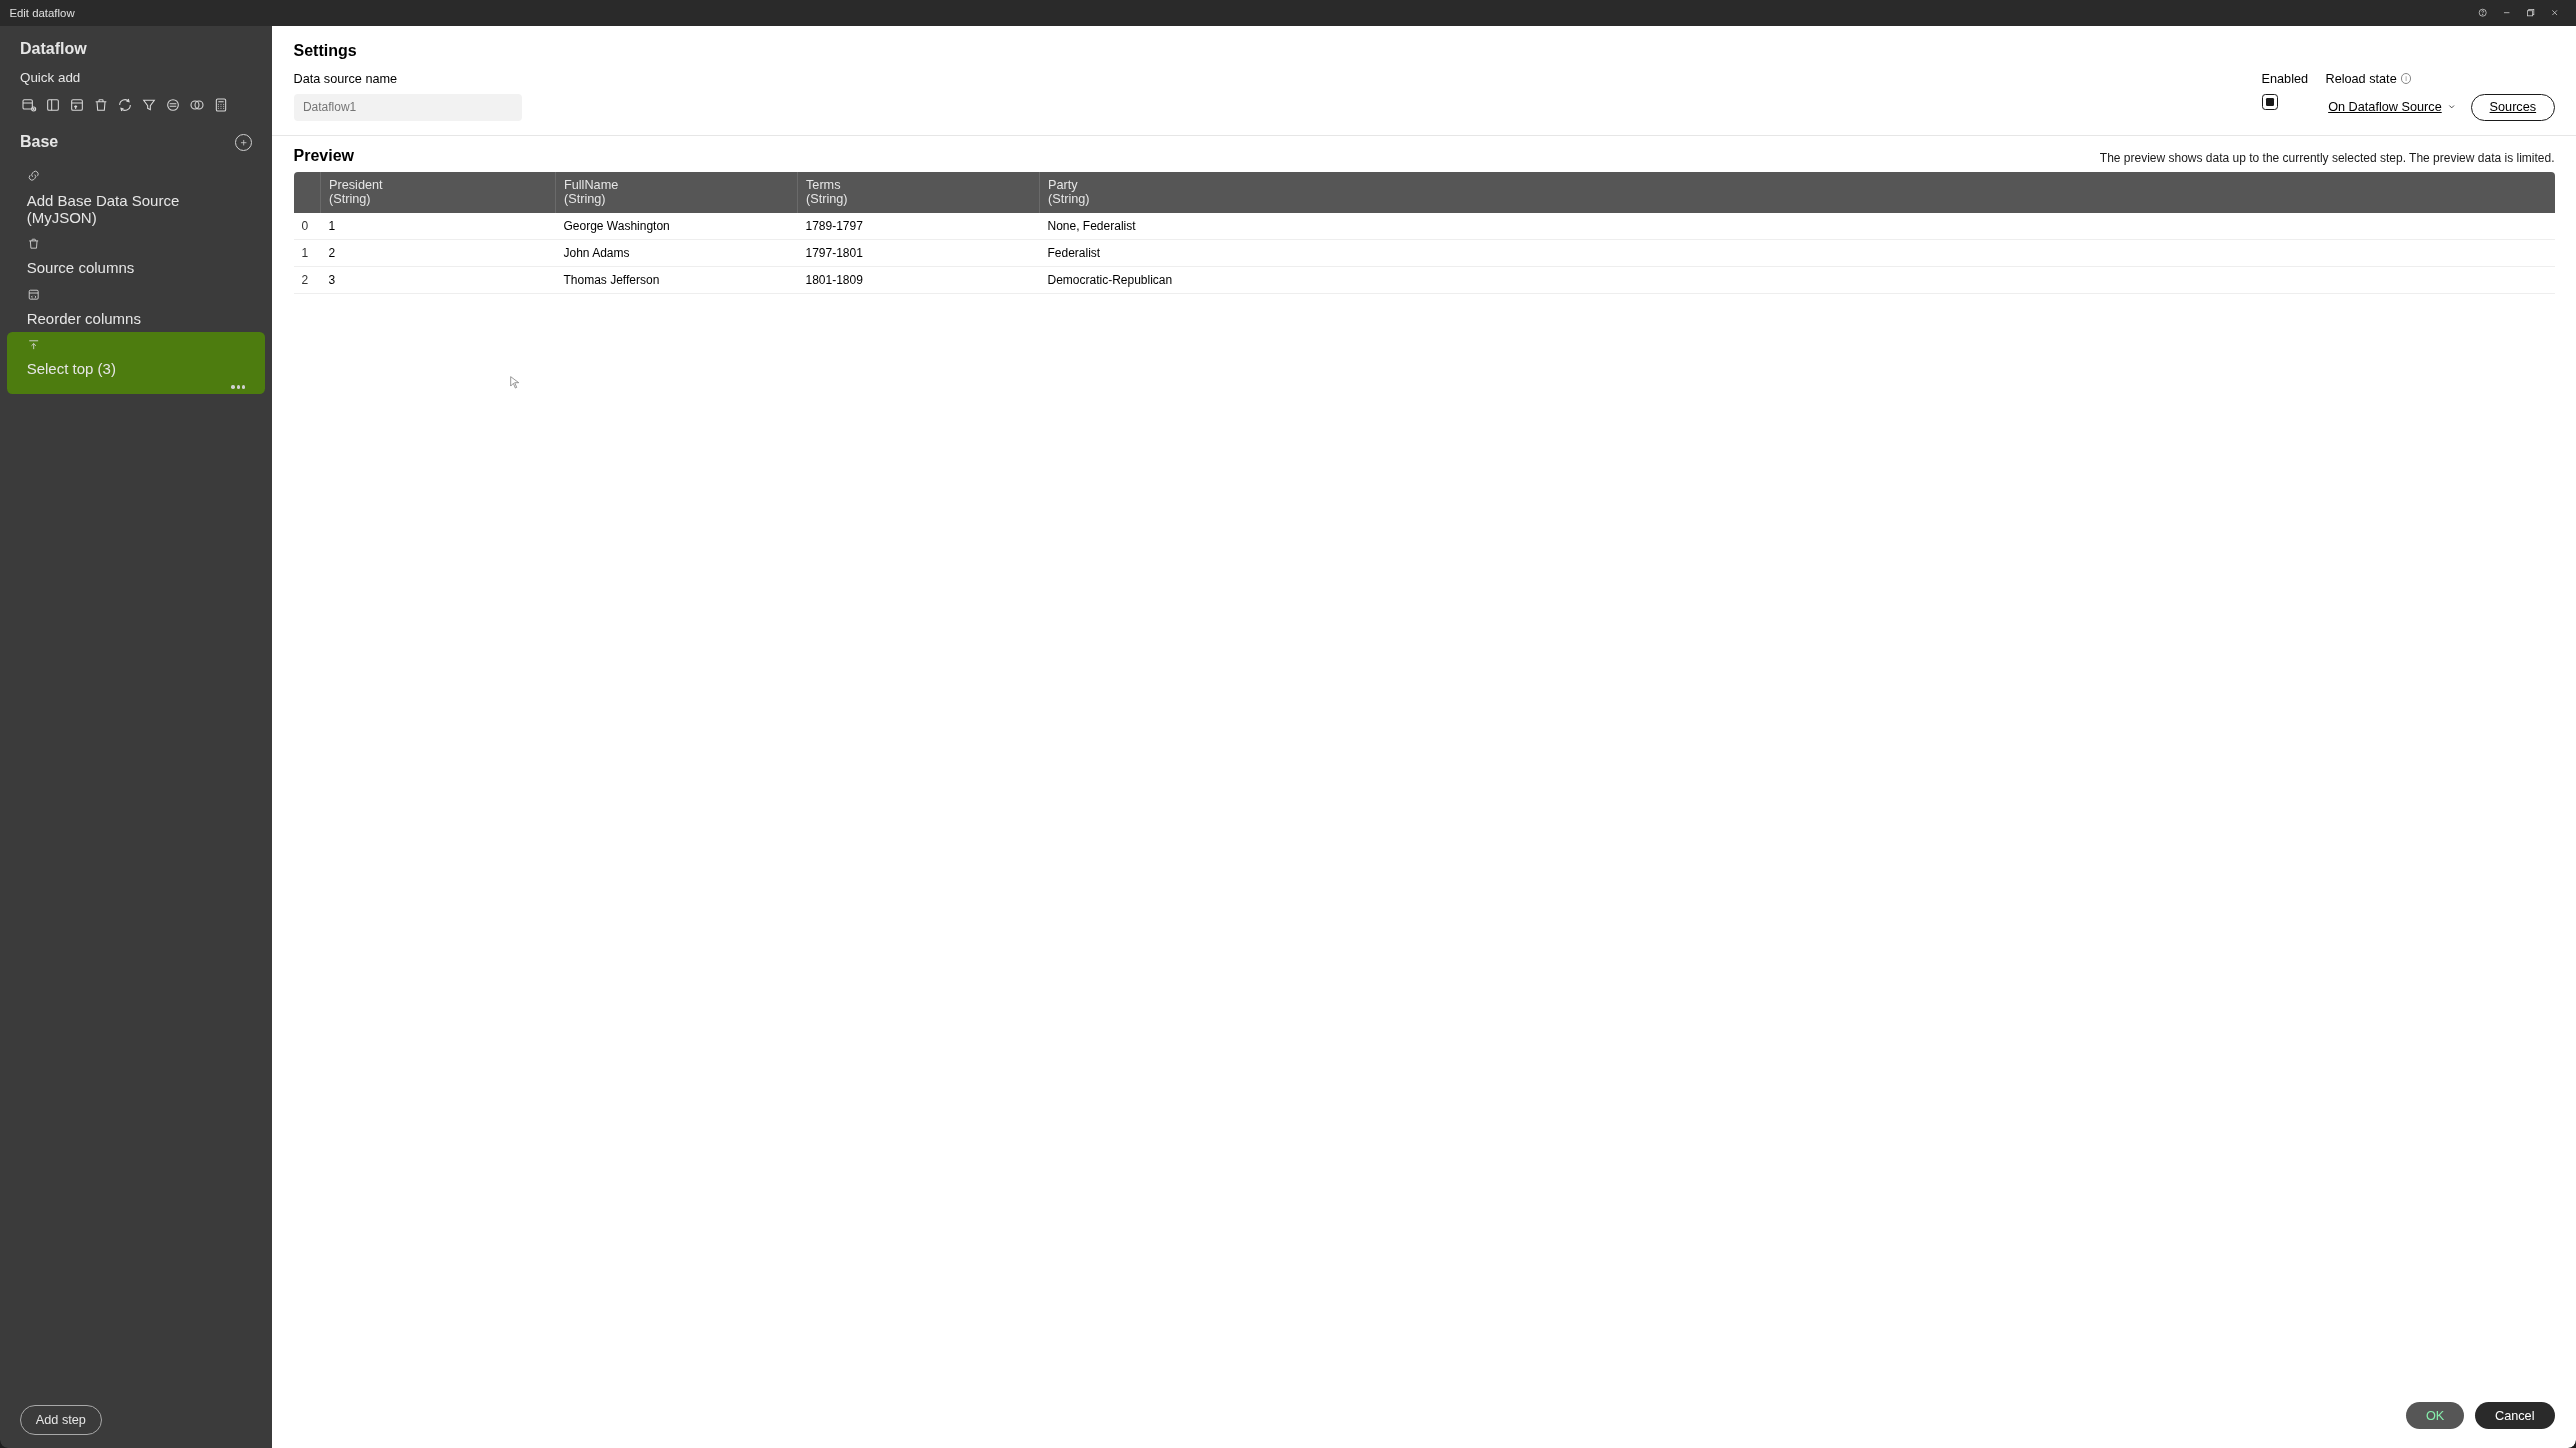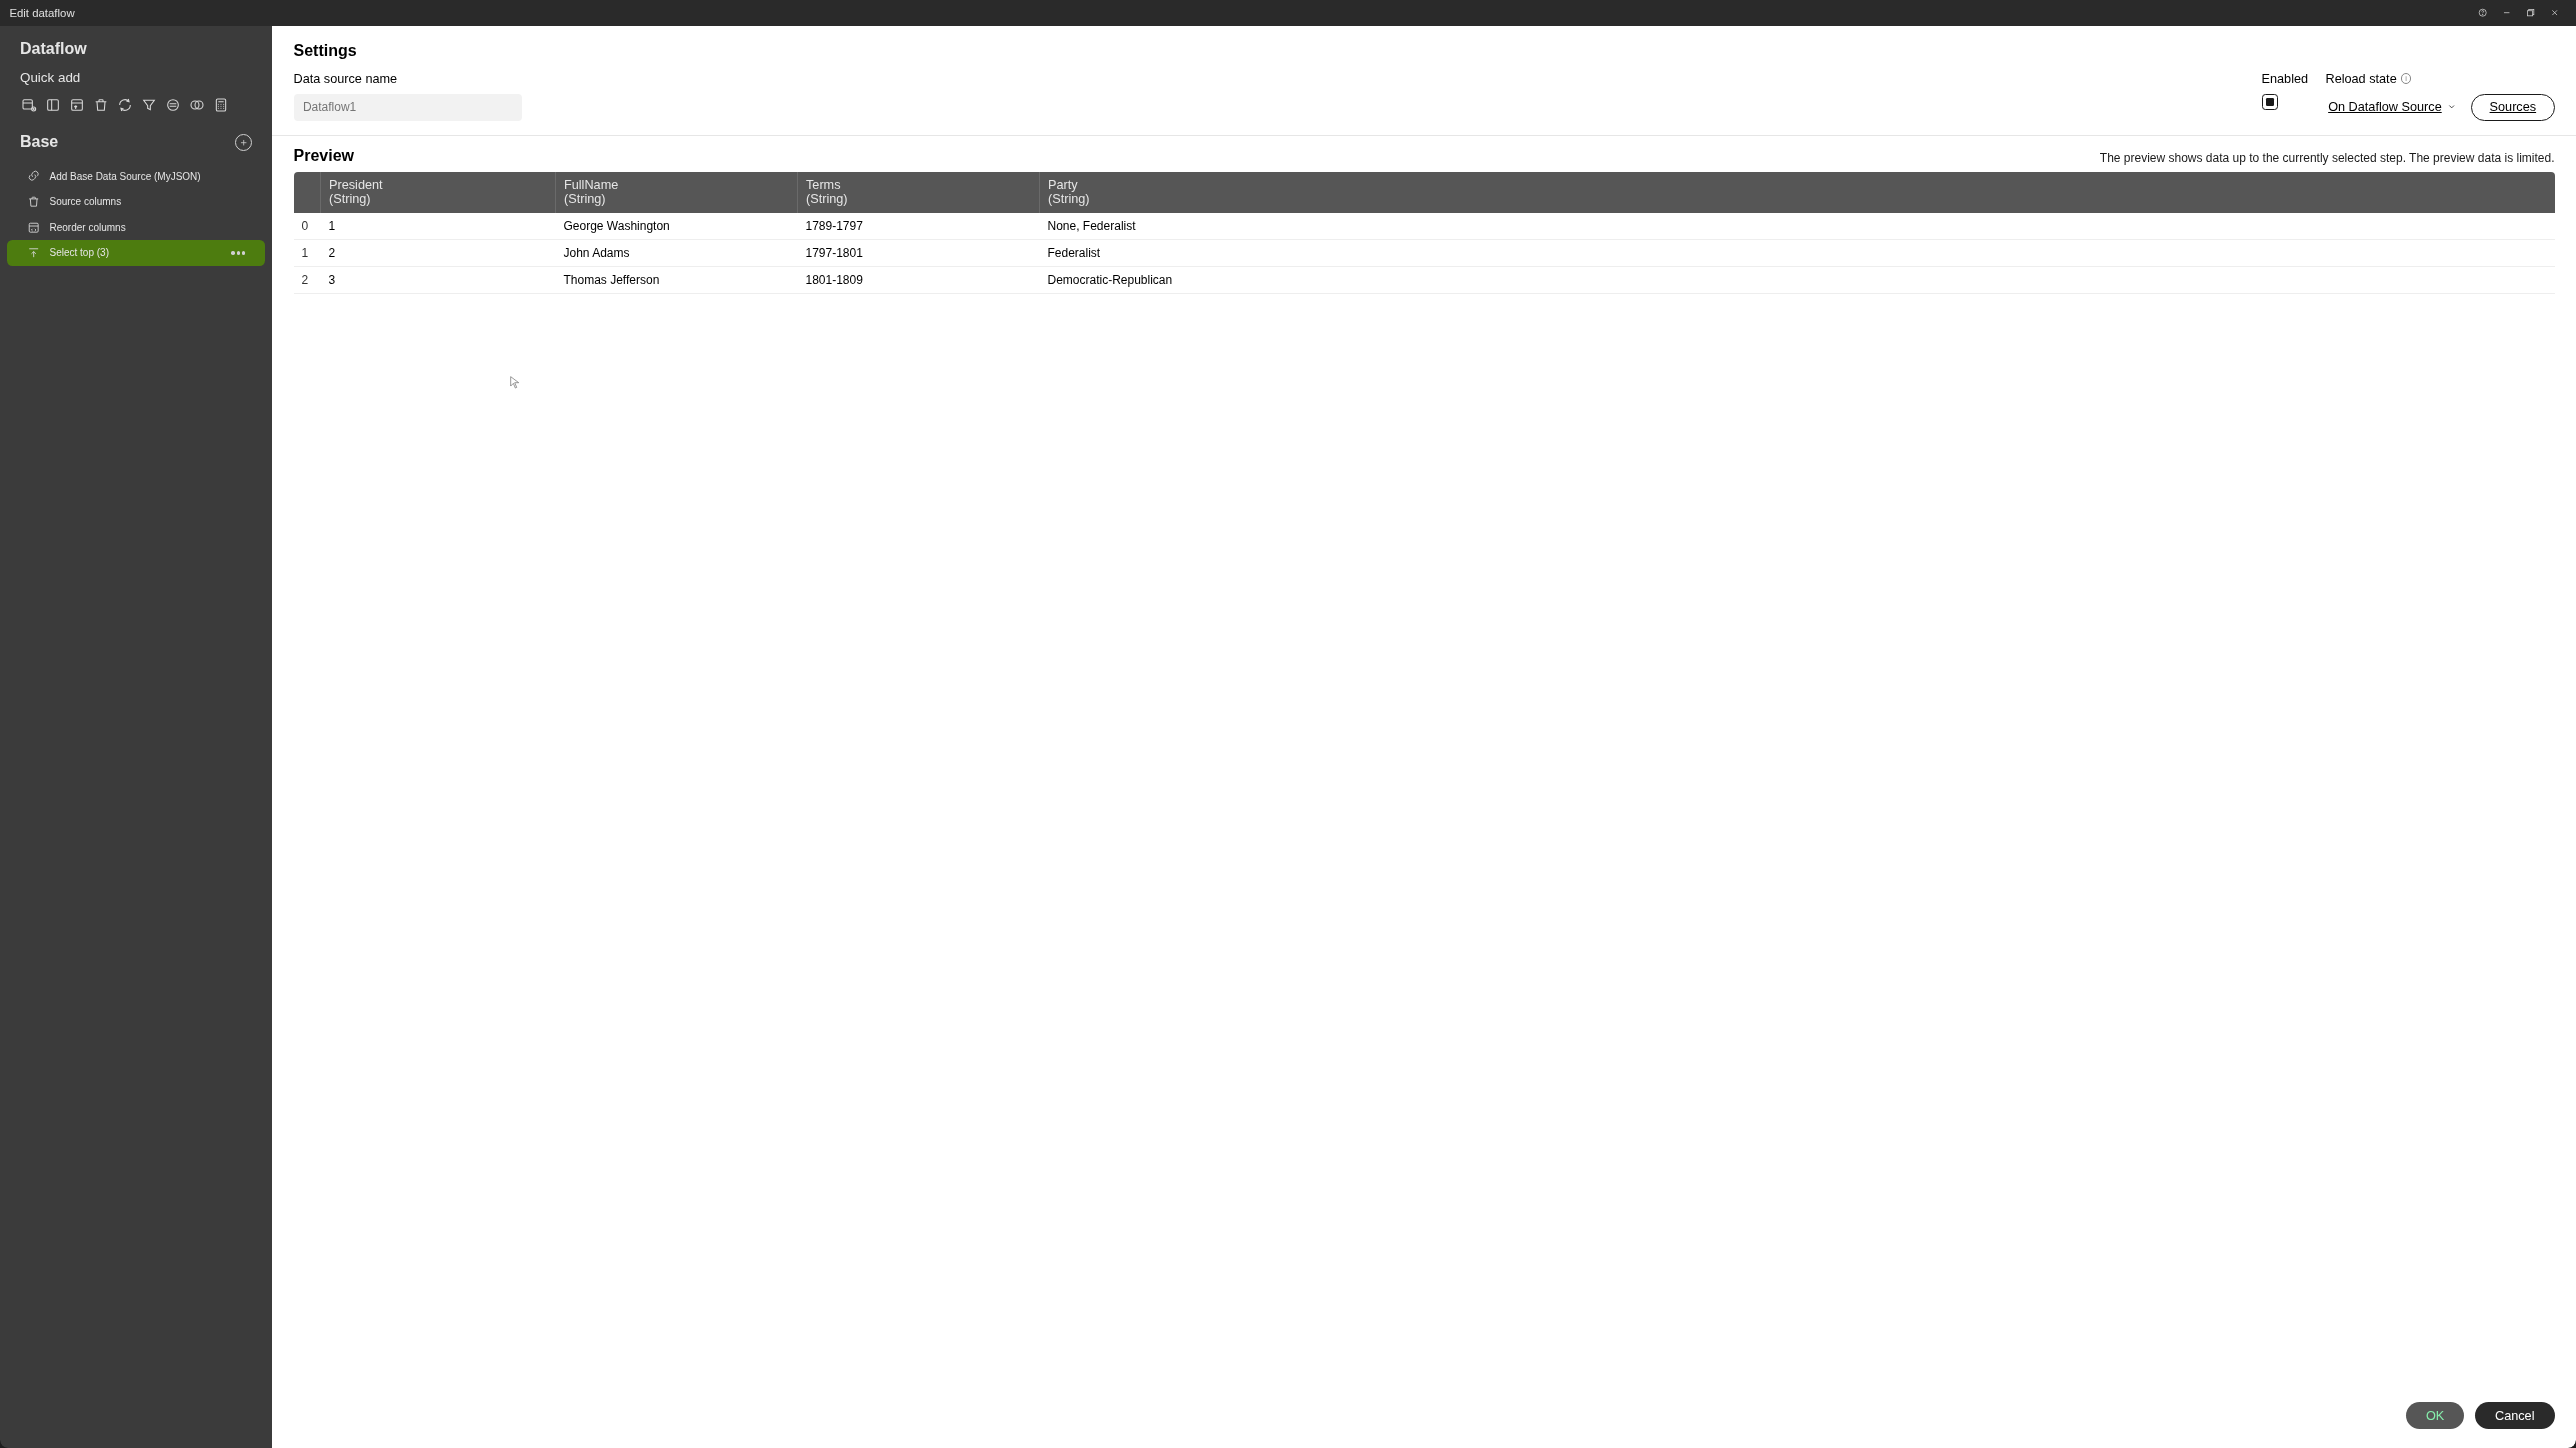--- a/index.html
+++ b/index.html
@@ -23,21 +23,21 @@
   .quick-row { display: flex; gap: 6.7px; margin-bottom: 20px; }
   .qa-icon { width: 17.4px; height: 17.4px; display: flex; align-items: center; justify-content: center; color: #d8d8d8; cursor: pointer; }
   .qa-icon svg { width: 16px; height: 16px; stroke: currentColor; fill: none; stroke-width: 1.6; }
 
   .steps-header { display: flex; align-items: center; padding: 0 20px; margin-bottom: 12px; }
   .steps-header h2 { font-size: 16px; font-weight: 700; flex: 1; }
   .add-circle { width: 17.4px; height: 17.4px; border: 1.1px solid #d0d0d0; border-radius: 50%; display: flex; align-items: center; justify-content: center; cursor: pointer; }
   .add-circle svg { width: 9.4px; height: 9.4px; stroke: #d0d0d0; }
 
   .steps-list { flex: 1; overflow: auto; }
-  .step-item { display: flex; align-items: center; padding: 5.4px 20px; font-size: 10px; gap: 8px; cursor: pointer; position: relative; margin: 0 6.7px; border-radius: 5.4px; }
+  .step-item { display: flex; padding: 5.4px 20px; font-size: 15px; gap: 8px; cursor: pointer; position: relative; margin: 0 6.7px; border-radius: 5.4px; flex-direction: column; }
   .step-item.selected { background: #4d7c0f; }
   .step-item .step-icon { width: 14.8px; height: 14.8px; display: flex; align-items: center; justify-content: center; color: #d8d8d8; }
   .step-item .step-icon svg { width: 13.4px; height: 13.4px; stroke: currentColor; fill: none; stroke-width: 1.6; }
   .step-item .more { margin-left: auto; display: flex; gap: 2px; }
   .step-item .more span { width: 3.4px; height: 3.4px; border-radius: 50%; background: #d0d0d0; }
 
   .sb-footer { padding: 13.4px 20px; }
   .pill-btn { border: 1px solid #a8a8a8; background: transparent; color: #e6e6e6; padding: 6.7px 14.8px; border-radius: 670px; font-size: 12.7px; cursor: pointer; }
 
   
@@ -232,20 +232,23 @@
           </span>
           <span>Select top (3)</span>
           <span class="more">
             <span></span>
             <span></span>
             <span></span>
           </span>
         </div>
       </div>
 
+    <div class="sb-footer">
+      <button class="pill-btn">Add step</button>
+    </div>
   </div>
 
   <div class="main">
     <div class="settings">
       <h2>Settings</h2>
       <div class="settings-row">
         <div class="ds-block">
           <label>Data source name</label>
           <input class="ds-input" placeholder="Dataflow1" style="">
         </div>

